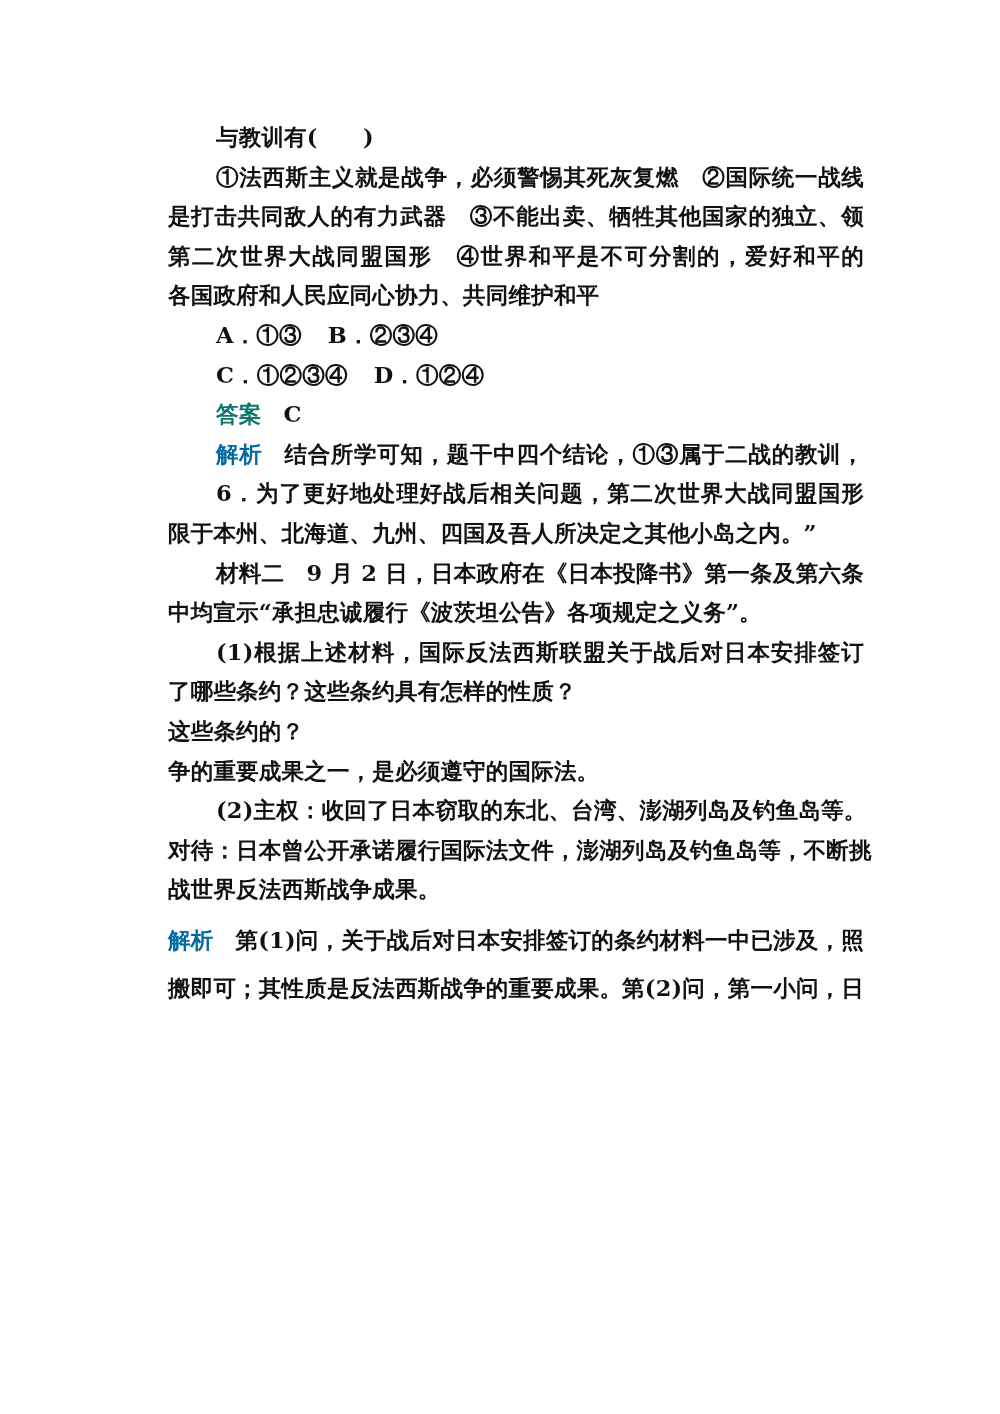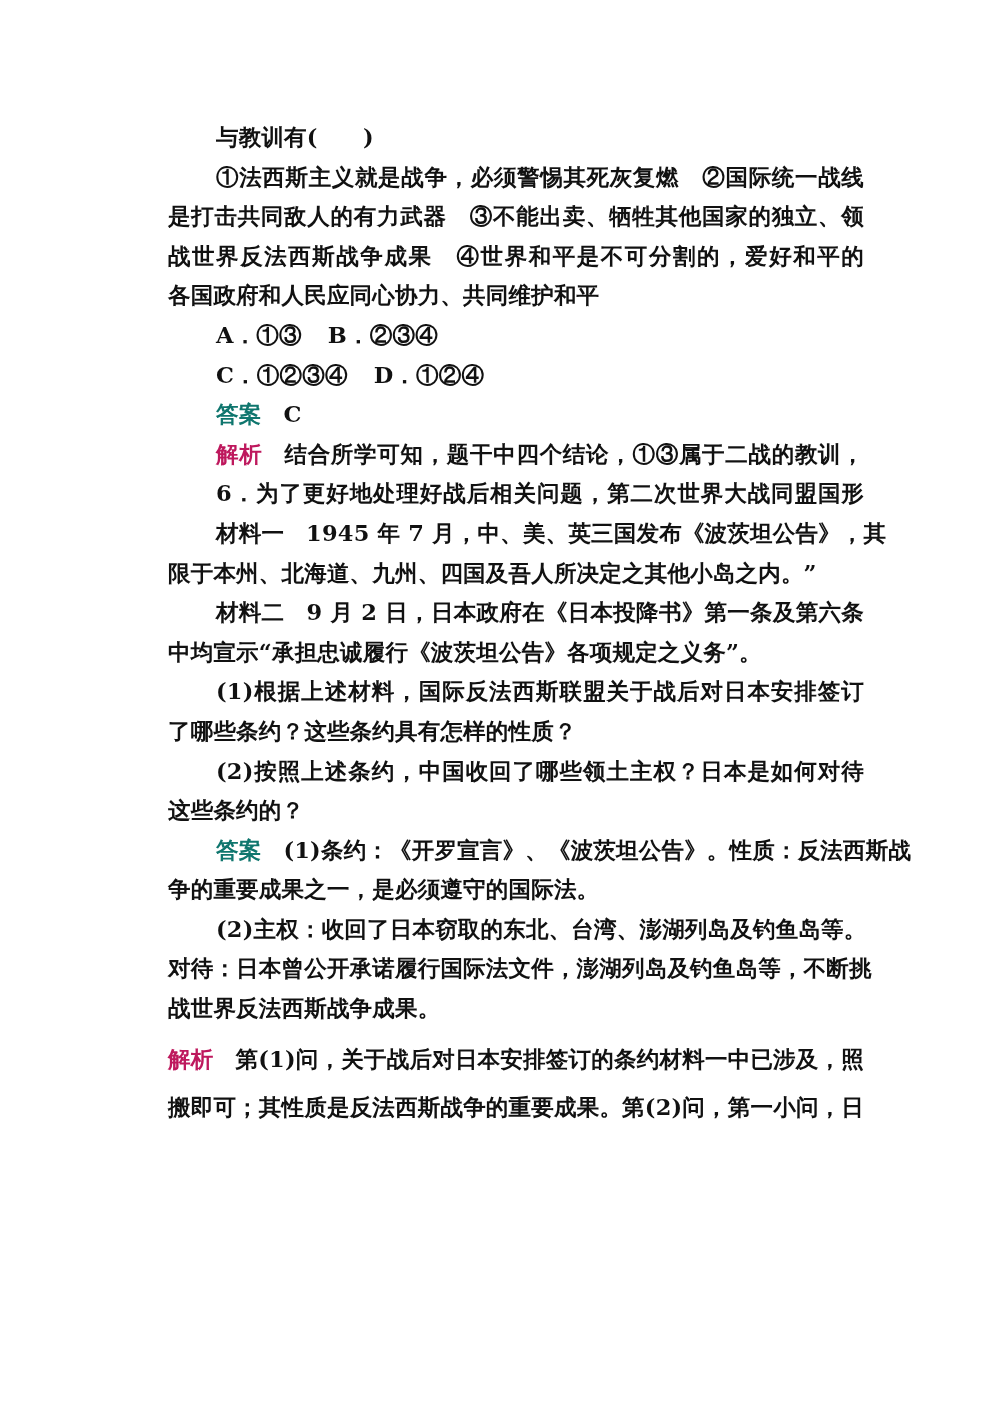--- a/index.html
+++ b/index.html
@@ -4,34 +4,34 @@
 <style>
   html, body { margin: 0; padding: 0; background: #ffffff; }
   body { width: 1000px; height: 1414px; position: relative; overflow: hidden;
          font-family: "DejaVu Serif", "Liberation Serif", serif; color: #111; }
   .page { position: absolute; left: 152px; top: 118px; width: 696px; margin-left: 16px; }
   .ln { position: relative; height: 39.6px; line-height: 39.6px; font-size: 22.5px;
         font-weight: bold; white-space: nowrap; letter-spacing: 0.2px; }
   .ind { padding-left: 48px; }
   .just { text-align: justify; text-align-last: justify; }
   .red { color: #0f766e; }
-  .blue { color: #be185d; }
+  .blue { color: #0369a1; }
   .lbl { margin-right: 22px; }
   .gap { display: inline-block; width: 18px; }
   .tall { height: 48px; line-height: 48px; }
 </style>
 </head>
 <body>
 
 <div class="page">
 
   <div class="ln ind">与教训有(　　)</div>
   <div class="ln ind just">①法西斯主义就是战争，必须警惕其死灰复燃　②国际统一战线</div>
   <div class="ln just">是打击共同敌人的有力武器　③不能出卖、牺牲其他国家的独立、领</div>
-  <div class="ln just">战世界反法西斯战争成果　④世界和平是不可分割的，爱好和平的</div>
+  <div class="ln just">第二次世界大战同盟国形　④世界和平是不可分割的，爱好和平的</div>
   <div class="ln">各国政府和人民应同心协力、共同维护和平</div>
 
   <div class="ln ind">
     <span>A．①③</span><span class="gap"></span>
     <span>B．②③④</span>
   </div>
   <div class="ln ind">
     <span>C．①②③④</span><span class="gap"></span>
     <span>D．①②④</span>
   </div>
@@ -39,38 +39,31 @@
   <div class="ln ind">
     <span class="red lbl">答案</span><span>C</span>
   </div>
 
   <div class="ln ind just">
     <span class="blue lbl">解析</span><span>结合所学可知，题干中四个结论，①③属于二战的教训，</span>
   </div>
 
   <div class="ln ind just">6．为了更好地处理好战后相关问题，第二次世界大战同盟国形</div>
 
-  <div class="ln ind just">
-    <span class="lbl">材料一</span><span>1945 年 7 月，中、美、英三国发布《波茨坦公告》，其</span>
-  </div>
   <div class="ln">限于本州、北海道、九州、四国及吾人所决定之其他小岛之内。”</div>
 
   <div class="ln ind just">
     <span class="lbl">材料二</span><span>9 月 2 日，日本政府在《日本投降书》第一条及第六条</span>
   </div>
   <div class="ln">中均宣示“承担忠诚履行《波茨坦公告》各项规定之义务”。</div>
 
   <div class="ln ind just">(1)根据上述材料，国际反法西斯联盟关于战后对日本安排签订</div>
   <div class="ln">了哪些条约？这些条约具有怎样的性质？</div>
-  <div class="ln ind just">(2)按照上述条约，中国收回了哪些领土主权？日本是如何对待</div>
   <div class="ln">这些条约的？</div>
 
-  <div class="ln ind just">
-    <span class="red lbl">答案</span><span>(1)条约：《开罗宣言》、《波茨坦公告》。性质：反法西斯战</span>
-  </div>
   <div class="ln">争的重要成果之一，是必须遵守的国际法。</div>
   <div class="ln ind just">(2)主权：收回了日本窃取的东北、台湾、澎湖列岛及钓鱼岛等。</div>
   <div class="ln just">对待：日本曾公开承诺履行国际法文件，澎湖列岛及钓鱼岛等，不断挑</div>
   <div class="ln">战世界反法西斯战争成果。</div>
 
   <div class="ln tall just" style="margin-top:6px">
     <span class="blue lbl">解析</span><span>第(1)问，关于战后对日本安排签订的条约材料一中已涉及，照</span>
   </div>
   <div class="ln tall just">搬即可；其性质是反法西斯战争的重要成果。第(2)问，第一小问，日</div>
 

